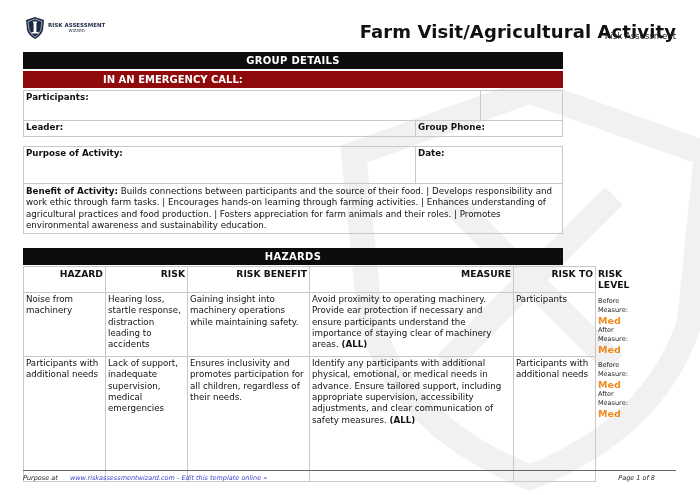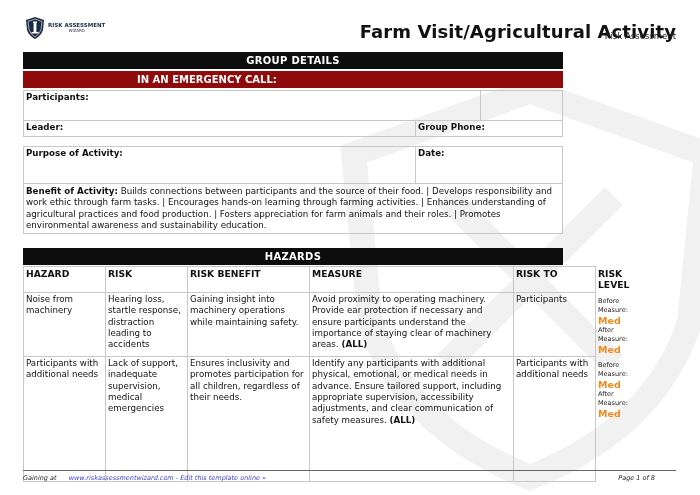--- a/index.html
+++ b/index.html
@@ -7,24 +7,24 @@
          font-family:"DejaVu Sans", sans-serif; color:#111; }
   .watermark { position:absolute; right:-40px; top:60px; width:420px; height:440px; pointer-events:none; opacity:0.05; }
   .logo { position:absolute; left:25px; top:16px; display:flex; align-items:center; gap:3px; }
   .logo .shield { width:20px; height:24px; }
   .logo .txt { font-size:5.5px; font-weight:bold; line-height:6px; color:#1b2a44; }
   .logo .txt .sub { font-weight:normal; font-size:4px; text-align:center; display:block; }
   .title { position:absolute; right:24px; top:21px; font-size:18px; font-weight:bold; color:#111; letter-spacing:0.1px; }
   .subtitle { position:absolute; right:24px; top:31px; font-size:8.5px; color:#222; }
   .page { position:absolute; left:23px; width:540px;border-radius:30px; }
   .bar { background:#0d0d0d; color:#fff; font-weight:bold; font-size:10px; text-align:center; height:17px; line-height:17px; letter-spacing:0.3px; }
-  .redbar { background:#8f0a0a; color:#fff; font-weight:bold; font-size:10px; height:17px; line-height:17px; margin-top:2px; padding-left:114px; }
+  .redbar { background:#8f0a0a; color:#fff; font-weight:bold; font-size:10px; height:17px; line-height:17px; margin-top:2px; padding-left:80px; }
   table { border-collapse:collapse; width:100%; table-layout:fixed; }
   td, th { border:1px solid #c8c8c8; vertical-align:top; font-size:8.7px; line-height:11.4px; padding:1px 2px; text-align:left; }
-  th { font-weight:bold; font-size:9.2px; }
+  th { font-weight:bold; font-size:9.2px;text-align:right; }
   .lbl { font-weight:bold; }
   .orange { color:#f0891e; font-weight:bold; font-size:9.5px; }
   .rl { text-align:center; font-size:6.5px; line-height:9px; color:#222; }
   .rl .orange { display:block; line-height:11px; }
   .footer-line { position:absolute; left:23px; width:653px; top:470px; border-top:1px solid #666; }
   .footer-left { position:absolute; left:23px; top:474px; font-size:6.5px; font-style:italic; color:#222; }
   .footer-left a { color:#3c3ccf; text-decoration:none;padding-left:10px; }
   .footer-right { position:absolute; right:45px; top:474px; font-size:6.5px; font-style:italic; color:#222; }
 </style>
 </head>
@@ -137,16 +137,16 @@
         <div>After Measure:</div>
         <span class="orange">Med</span>
       </td>
     </tr>
   </tbody>
     </table>
 </div>
 
 <div class="footer-line"></div>
 <div class="footer-left">
-  <span>Gaining at</span>
+  <span>Purpose at</span>
   <a>www.riskassessmentwizard.com - Edit this template online »</a>
 </div>
 <div class="footer-right">Page 1 of 8</div>
 
 </body></html>

